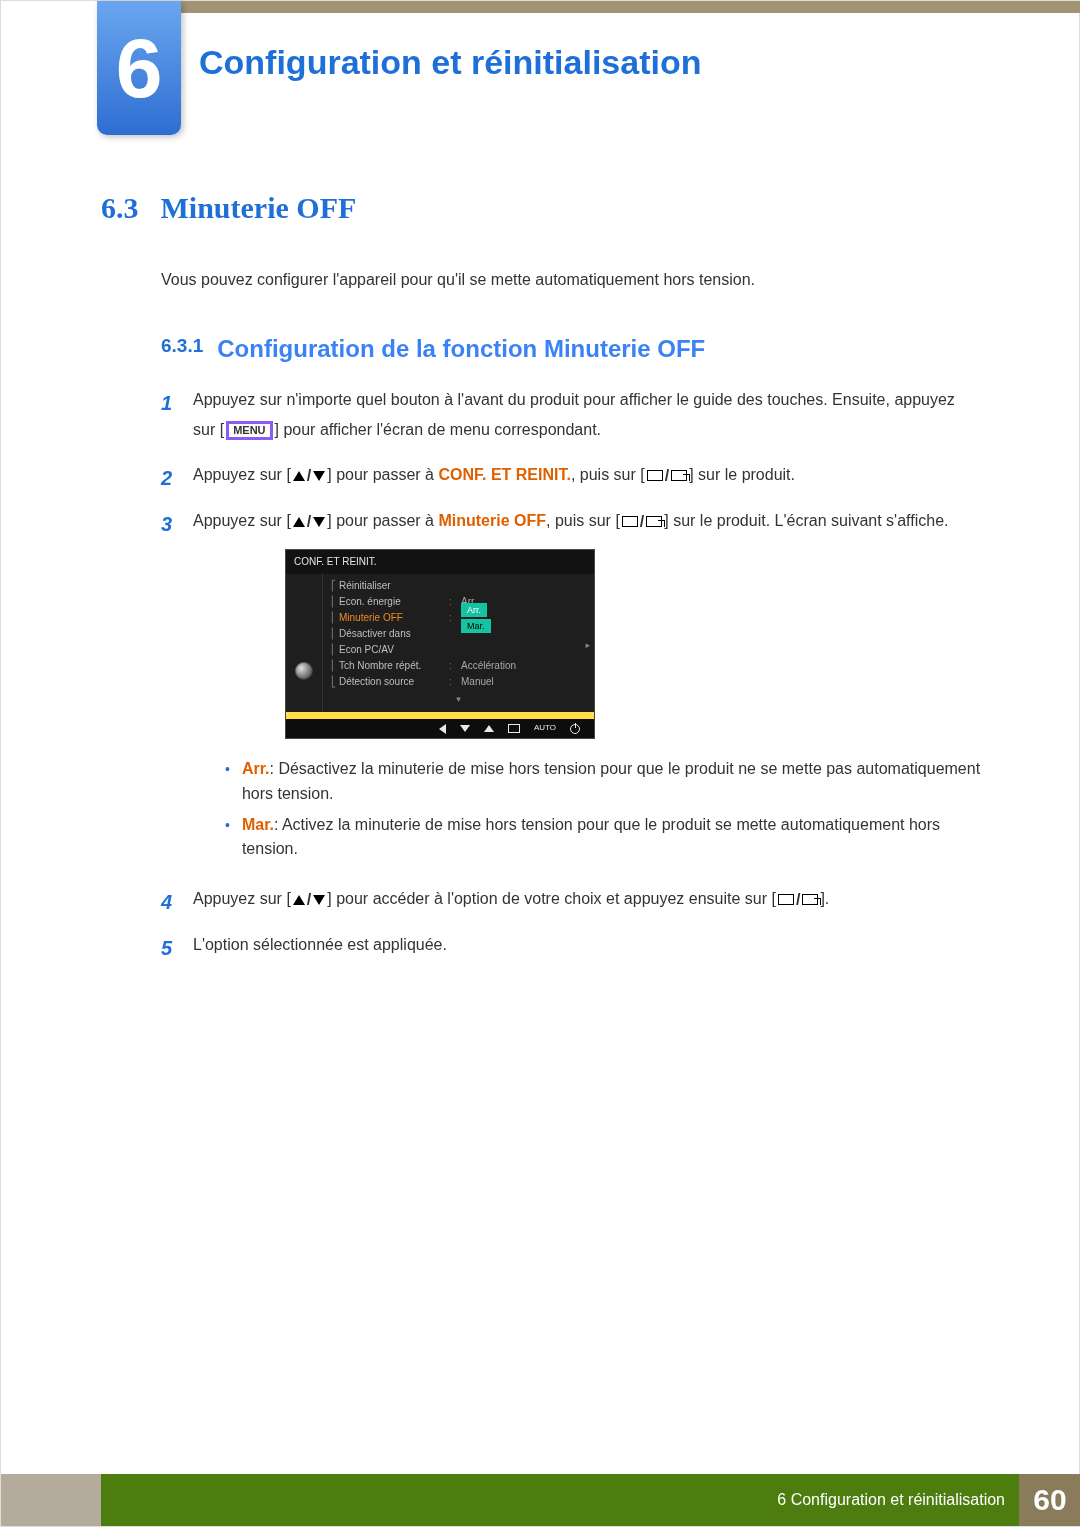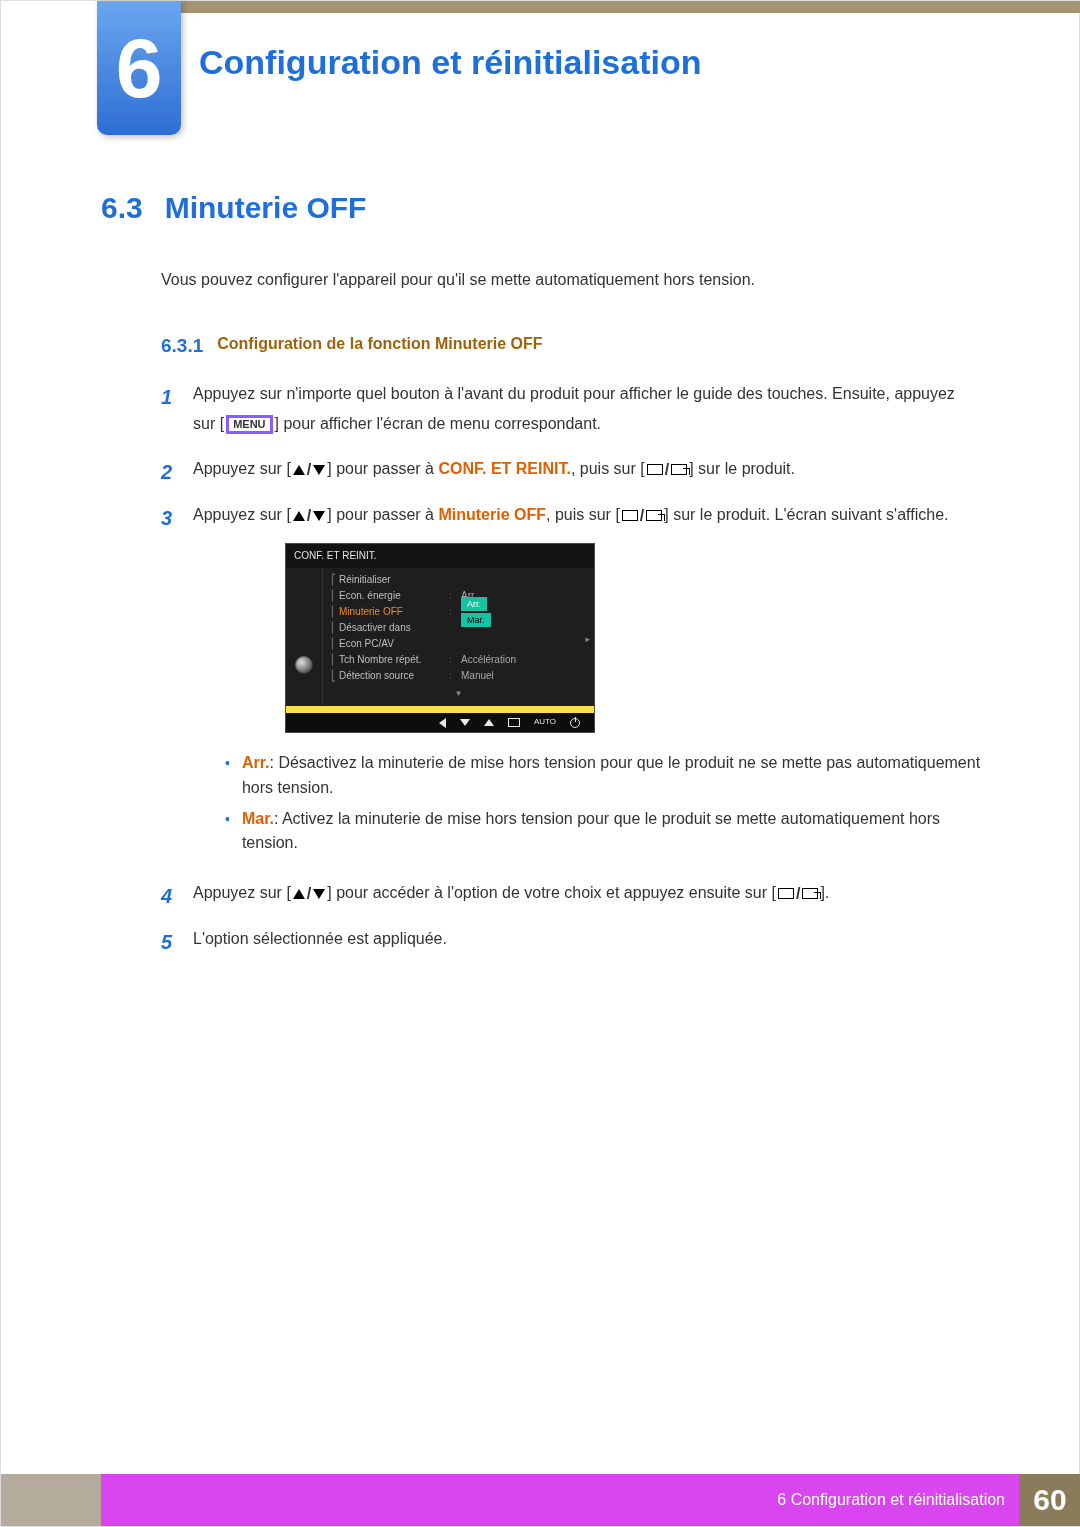--- a/index.html
+++ b/index.html
@@ -72,20 +72,21 @@
     top: 190px;
     left: 100px;
     width: 880px;
   }
 
   .section-row {
     display: flex;
     align-items: baseline;
     gap: 22px;
     margin-bottom: 44px;
+    font-family: Liberation Serif, serif;
   }
   .section-number {
     font-size: 30px;
     font-weight: bold;
     color: #1f6fd8;
   }
   .section-title {
     font-size: 30px;
     font-weight: bold;
     color: #1f6fd8;
@@ -104,23 +105,23 @@
     display: flex;
     gap: 14px;
     margin-bottom: 24px;
   }
   .subsection-number {
     font-size: 19px;
     font-weight: bold;
     color: #1f6fd8;
   }
   .subsection-title {
-    font-size: 16px;
-    font-weight: bold;
-    color: #a16207;
+    font-size: 24px;
+    font-weight: bold;
+    color: #3b82f6;
   }
 
   .steps {
     margin-left: 60px;
   }
   .step {
     display: flex;
     gap: 14px;
     margin-bottom: 14px;
     font-size: 16px;
@@ -360,21 +361,21 @@
     width: 1080px;
     height: 52px;
     display: flex;
   }
   .footer-band .thin {
     width: 100px;
     background: #b4ab9c;
   }
   .footer-band .bar {
     flex: 1;
-    background: #d946ef;
+    background: #4d7c0f;
     display: flex;
     justify-content: flex-end;
     align-items: center;
     padding-right: 0;
   }
   .footer-text {
     color: #fff;
     font-size: 16px;
     margin-right: 14px;
   }

